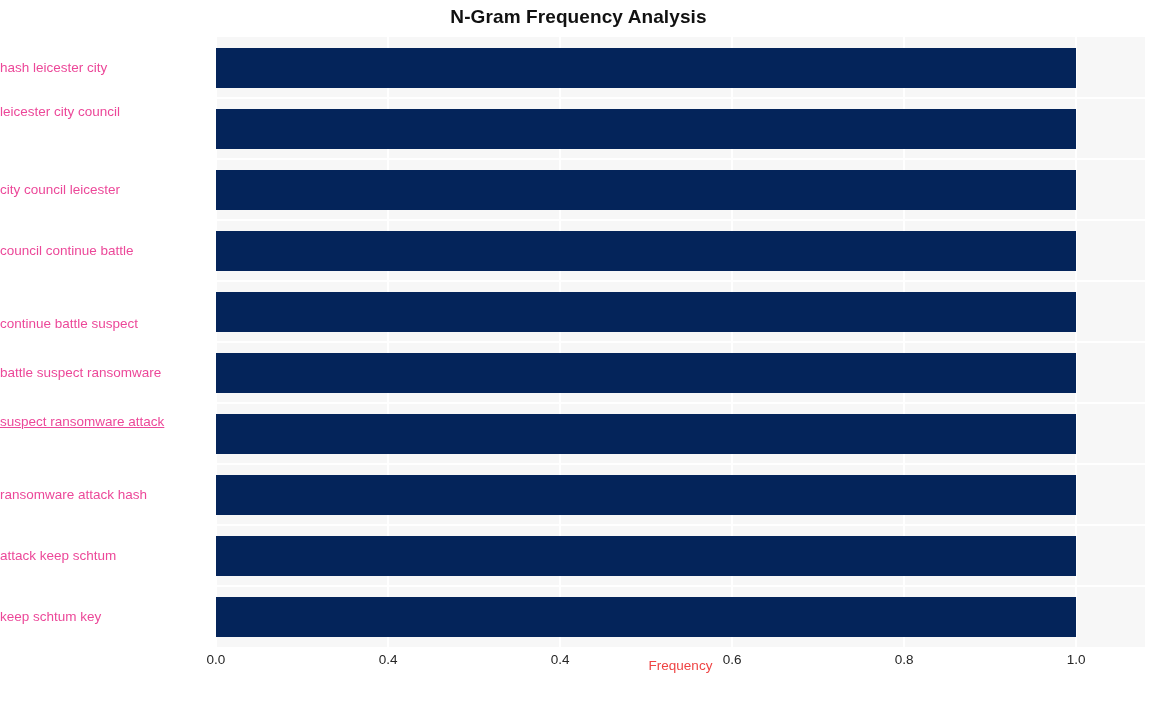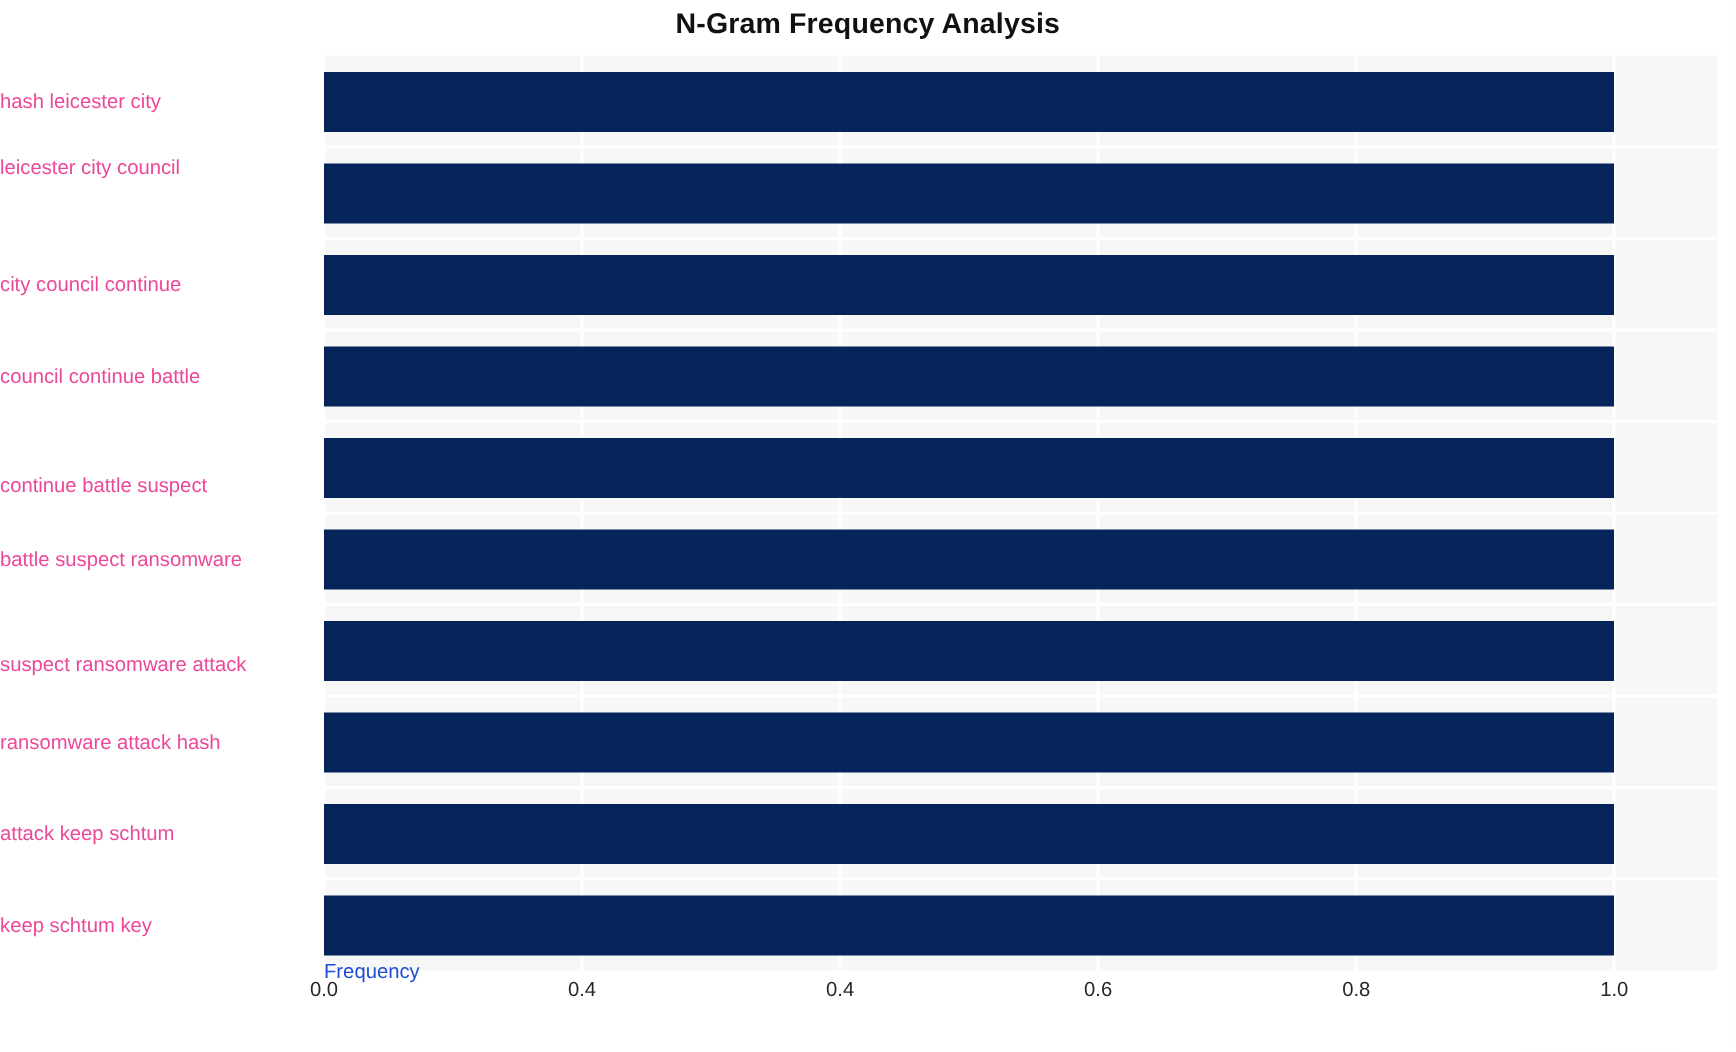--- a/index.html
+++ b/index.html
@@ -99,24 +99,25 @@
     top: 652px;
     width: 80px;
     margin-left: -40px;
     text-align: center;
     font-size: 13.5px;
     color: #262626;
   }
   #x-axis-title {
     position: absolute;
     left: 216px;
-    top: 640px;
+    top: 658px;
     width: 929px;
+    text-align: center;
     font-size: 13.5px;
-    color: #1d4ed8;
+    color: #ef4444;
   }
 </style>
 </head>
 <body>
 
 <div id="figure">
 
   <div id="chart-title">N-Gram Frequency Analysis</div>
 
   <div id="plot-area">
@@ -149,25 +150,25 @@
         <div class="bar" style="top: 376.5px; width: 860.185px; background: rgb(4, 36, 90);"></div>
         <div class="bar" style="top: 437.5px; width: 860.185px; background: rgb(4, 36, 90);"></div>
         <div class="bar" style="top: 498.5px; width: 860.185px; background: rgb(4, 36, 90);"></div>
         <div class="bar" style="top: 559.5px; width: 860.185px; background: rgb(4, 36, 90);"></div>
       </div>
   </div>
 
   <div id="y-axis-labels">
       <div class="ylabel" style="top: 60.5px;">hash leicester city</div>
       <div class="ylabel" style="top: 105px;">leicester city council</div>
-      <div class="ylabel" style="top: 182.5px;">city council continue</div>
+      <div class="ylabel" style="top: 182.5px;">city council leicester</div>
       <div class="ylabel" style="top: 243.5px;">council continue battle</div>
       <div class="ylabel" style="top: 317px;">continue battle suspect</div>
       <div class="ylabel" style="top: 365.5px;">battle suspect ransomware</div>
-      <div class="ylabel" style="top: 436px;">suspect ransomware attack</div>
+      <div class="ylabel" style="top: 415px; text-decoration: underline;">suspect ransomware attack</div>
       <div class="ylabel" style="top: 487.5px;">ransomware attack hash</div>
       <div class="ylabel" style="top: 548.5px;">attack keep schtum</div>
       <div class="ylabel" style="top: 609.5px;">keep schtum key</div>
     </div>
   <div id="x-axis-ticks">
       <div class="xtick" style="left: 216px;">0.0</div>
       <div class="xtick" style="left: 388.037px;">0.4</div>
       <div class="xtick" style="left: 560.074px;">0.4</div>
       <div class="xtick" style="left: 732.111px;">0.6</div>
       <div class="xtick" style="left: 904.148px;">0.8</div>

